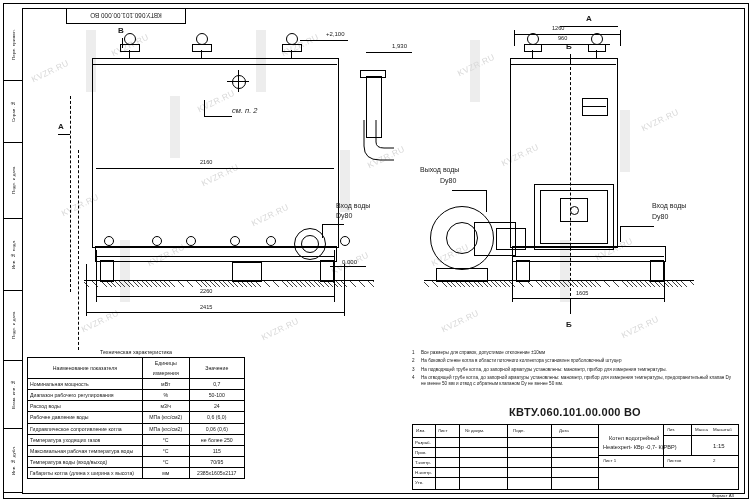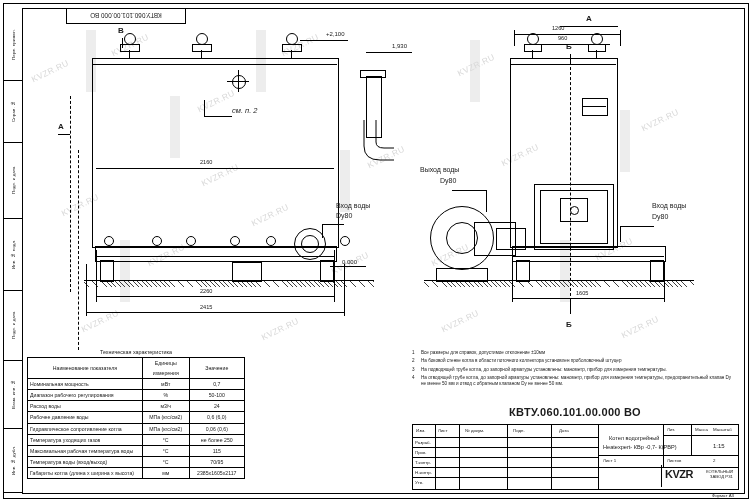--- a/index.html
+++ b/index.html
@@ -366,23 +366,16 @@
 
     <div class="st-t" style="left:254px;top:2px;">Лит.</div>
     <div class="st-t" style="left:282px;top:2px;">Масса</div>
     <div class="st-t" style="left:300px;top:2px;">Масштаб</div>
     <div class="st-t" style="left:300px;top:18px;font-size:6px;">1:15</div>
 
     <div class="st-t" style="left:190px;top:33px;">Лист 1</div>
     <div class="st-t" style="left:254px;top:33px;">Листов</div>
     <div class="st-t" style="left:300px;top:33px;">2</div>
 
-    <div class="logo">
-      <div class="logo-k">KVZR</div>
-      <div class="logo-s">
-        <div>КОТЕЛЬНЫЙ</div>
-        <div>ЗАВОД Р31</div>
-      </div>
-    </div>
     <div class="fmt">Формат  А3</div>
   </div>
 
 </div>
 
 </body></html>

